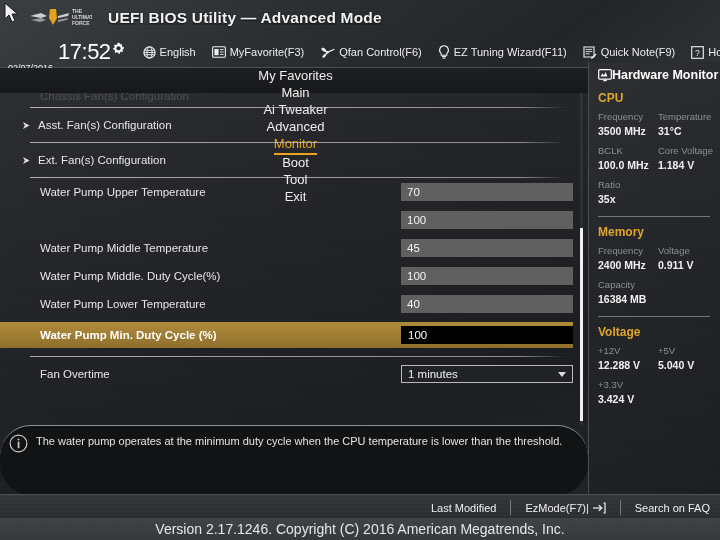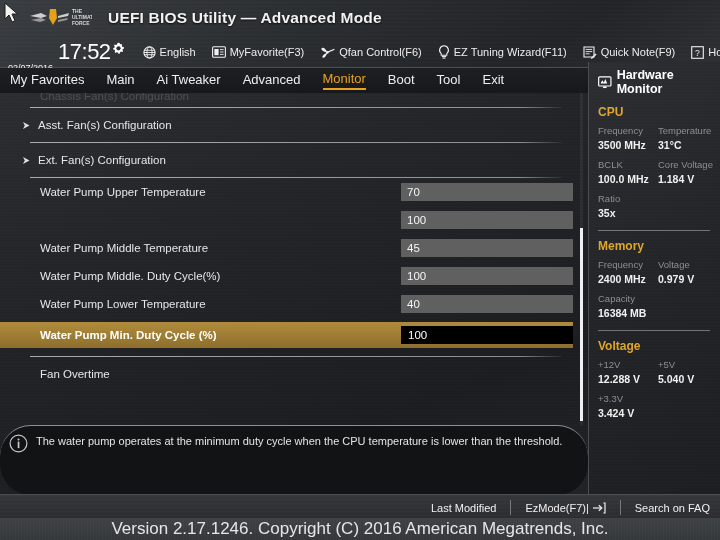--- a/index.html
+++ b/index.html
@@ -57,22 +57,23 @@
   .tool-item {
     display: flex; align-items: center; gap: 4px;
     font-size: 11px; color: #ededed; margin-right: 16px;
     white-space: nowrap; cursor: pointer;
   }
   .tool-item svg { flex: none; }
 
   
   .tabbar {
     position: absolute; left: 0; top: 68px; width: 588px; height: 25px;
-    display: flex; align-items: center; padding-left: 10px;
+    display: flex; align-items: center; padding-left: 25px;
     background: linear-gradient(180deg, #1d1f22 0%, #16181a 100%);
+    flex-direction: column;
   }
   .tab {
     font-size: 13px; color: #eeeeee; margin-right: 22px;
     padding-bottom: 2px; cursor: pointer; white-space: nowrap;
   }
   .tab.active { color: #e8a321; border-bottom: 2px solid #e8a321; }
 
   
   .content {
     position: absolute; left: 0; top: 93px; width: 588px; height: 332px;
@@ -149,21 +150,21 @@
   
   .sidebar {
     position: absolute; left: 588px; top: 62px; width: 132px; height: 432px;
     background:
       repeating-linear-gradient(0deg, rgba(255,255,255,0.012) 0px, rgba(255,255,255,0.012) 1px, transparent 1px, transparent 3px),
       linear-gradient(150deg, #2c2e31 0%, #232528 45%, #1c1e21 100%);
     border-left: 1px solid #4b4e51;
     padding: 6px 0 0 9px;
   }
   .hw-title {
-    display: flex; align-items: center; gap: 5px;
+    display: flex; align-items: center; 
     font-size: 12.5px; color: #ffffff; font-weight: bold;
     margin-bottom: 9px;
   }
   .hw-section { color: #e0a62b; font-size: 12px; font-weight: bold; margin: 0 0 6px 0; }
   .hw-grid { display: flex; flex-wrap: wrap; margin-bottom: 3px; }
   .hw-cell { width: 60px; margin-bottom: 7px; }
   .hw-cell.full { width: 120px; }
   .hw-k { font-size: 9.5px; color: #8d8f92; line-height: 1.35; }
   .hw-v { font-size: 10.5px; color: #f0f0f0; font-weight: bold; line-height: 1.35; }
   .hw-sep { width: 112px; height: 1px; background: rgba(210,210,210,0.45); margin: 2px 0 8px 0; }
@@ -176,21 +177,21 @@
     background:
       repeating-linear-gradient(0deg, rgba(255,255,255,0.02) 0px, rgba(255,255,255,0.02) 1px, transparent 1px, transparent 4px),
       linear-gradient(180deg, #34373a 0%, #2a2c2f 100%);
     border-top: 1px solid #4b4e51;
   }
   .f-item { font-size: 11px; color: #f0f0f0; cursor: pointer; white-space: nowrap; display: flex; align-items: center; gap: 3px; }
   .f-div { width: 1px; height: 15px; background: #76797c; margin: 0 14px; }
   .version {
     position: absolute; left: 0; top: 518px; width: 720px; height: 22px;
     display: flex; align-items: center; justify-content: center;
-    font-size: 17px; color: #e6e6e6;
+    font-size: 14px; color: #e6e6e6;
     background:
       repeating-linear-gradient(90deg, rgba(255,255,255,0.02) 0px, rgba(255,255,255,0.02) 1px, transparent 1px, transparent 3px),
       linear-gradient(180deg, #3e4145 0%, #35383b 100%);
   }
 </style>
 </head>
 <body>
 
 <div id="app">
 
@@ -372,20 +373,24 @@
       <span class="row-label">Water Pump Min. Duty Cycle (%)</span>
       <div class="field text dark" style="right:0">
         <span>100</span>
       </div>
     </div>
 
     <div class="divider" style="margin-top:8px"></div>
 
     <div class="row" style="height:34px;padding-left:40px">
       <span class="row-label">Fan Overtime</span>
+      <div class="field select">
+        <span>1 minutes</span>
+        <span class="caret"></span>
+      </div>
     </div>
 
     <div class="scroll-track"></div>
     <div class="scroll-thumb"></div>
   </div>
 
   <div class="help">
     <svg width="19" height="19" viewBox="0 0 19 19">
       <circle cx="9.5" cy="9.5" r="8.4" fill="none" stroke="#c8c8c8" stroke-width="1.2"></circle>
       <circle cx="9.5" cy="5.4" r="1" fill="#c8c8c8"></circle>
@@ -431,21 +436,21 @@
     <div class="hw-sep"></div>
 
     <div class="hw-section">Memory</div>
     <div class="hw-grid">
       <div class="hw-cell">
         <div class="hw-k">Frequency</div>
         <div class="hw-v">2400 MHz</div>
       </div>
       <div class="hw-cell">
         <div class="hw-k">Voltage</div>
-        <div class="hw-v">0.979 V</div>
+        <div class="hw-v">0.911 V</div>
       </div>
       <div class="hw-cell full">
         <div class="hw-k">Capacity</div>
         <div class="hw-v">16384 MB</div>
       </div>
     </div>
     <div class="hw-sep"></div>
 
     <div class="hw-section">Voltage</div>
     <div class="hw-grid">

